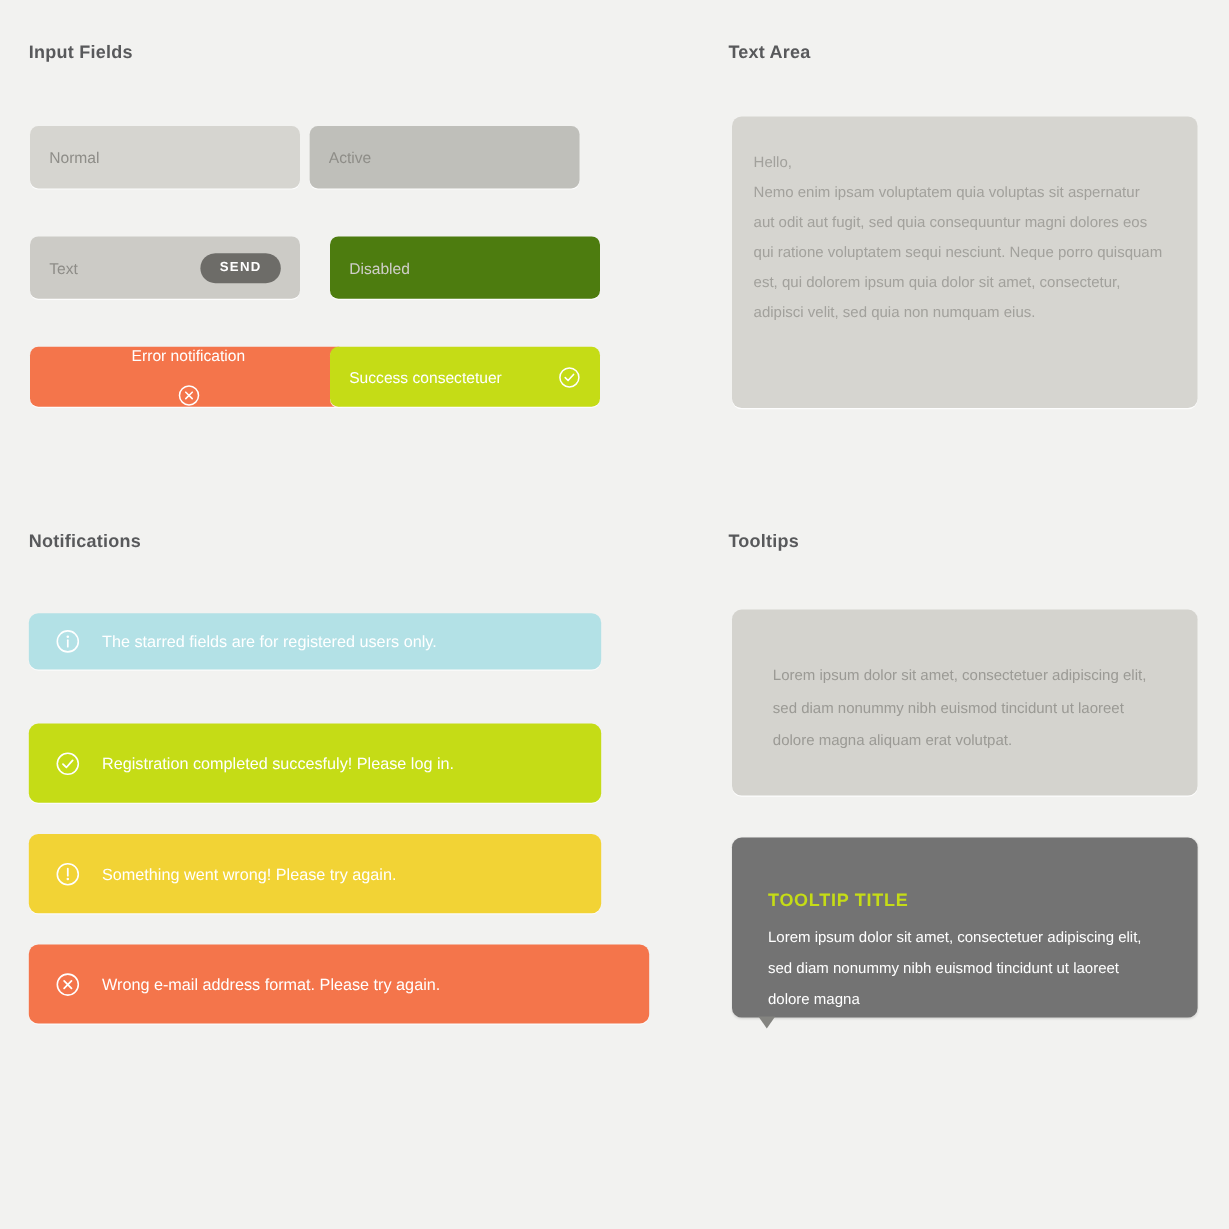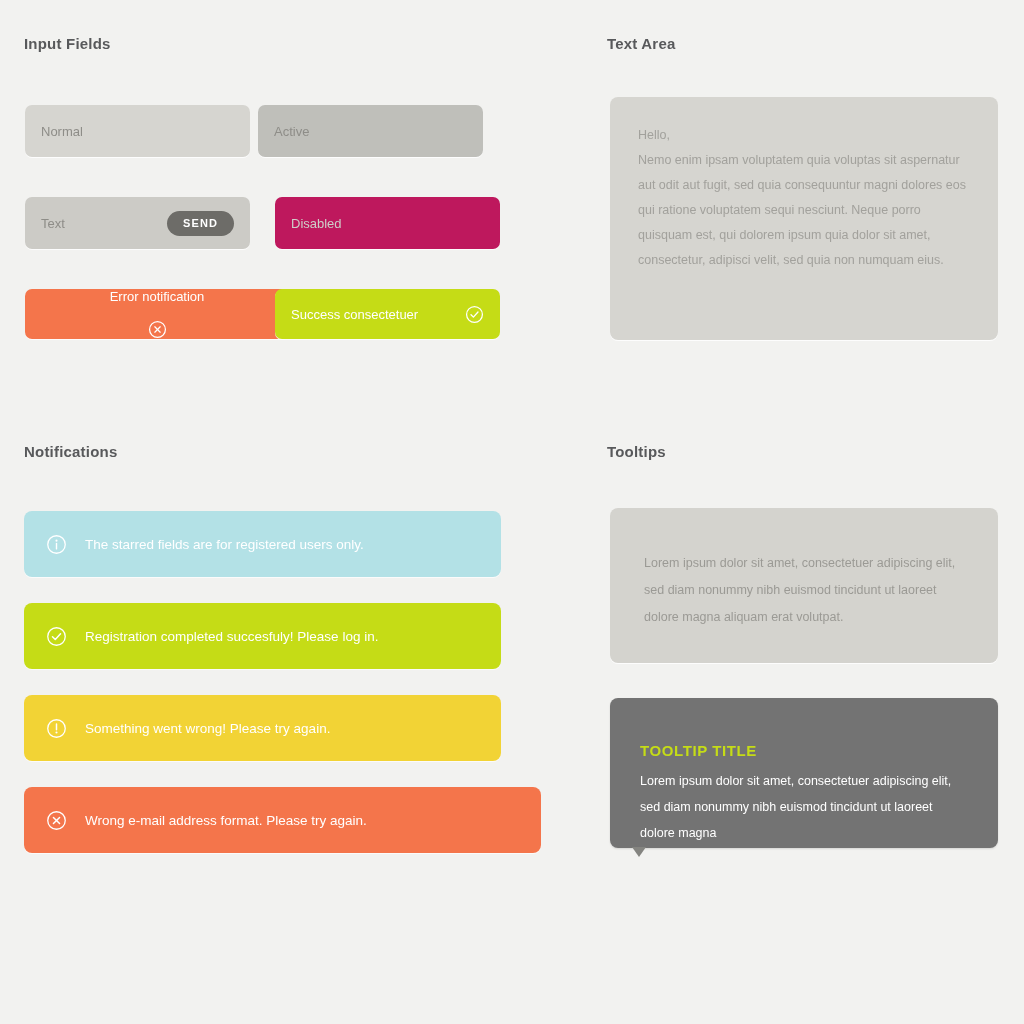--- a/index.html
+++ b/index.html
@@ -46,21 +46,21 @@
   .field .ftext {
     flex: 1 1 auto;
     white-space: nowrap;
     overflow: hidden;
     text-overflow: ellipsis;
   }
 
   .field-normal   { background: #d6d5d0; color: #8e8d88; }
   .field-active   { background: #bfbfba; color: #8e8d88; }
   .field-text     { background: #cccbc6; color: #8e8d88; }
-  .field-disabled { background: #be185d; color: #cfcec9; align-items: center; }
+  .field-disabled { background: #4d7c0f; color: #cfcec9; align-items: center; }
 
   .field-error    { background: #f4754b; color: #ffffff; }
   .field-success  { background: #c5dc16; color: #ffffff; }
 
   
   .send-btn {
     flex: 0 0 auto;
     background: #6d6c68;
     color: #ffffff;
     font-size: 11px;
@@ -81,21 +81,21 @@
     height: 19px;
     display: block;
   }
 
   
   .textarea-box {
     position: absolute;
     box-sizing: border-box;
     background: #d6d5d0;
     border-radius: 8px;
-    padding: 26px 28px 20px 28px;
+    padding: 26px 28px 20px 18px;
     color: #a2a19c;
     font-size: 12.5px;
     line-height: 25px;
     box-shadow: 0 1px 0 rgba(255,255,255,0.85);
     overflow: hidden;
   }
   .textarea-box .greeting { display: block; }
   .textarea-box .bodytext { display: block; }
 
   
@@ -206,21 +206,21 @@
 
   <div class="section-title" style="left:607px; top:35px;">Text Area</div>
 
   <div class="textarea-box" style="left:610px; top:97px; width:388px; height:243px;">
     <span class="greeting">Hello,</span>
     <span class="bodytext">Nemo enim ipsam voluptatem quia voluptas sit aspernatur aut odit aut fugit, sed quia consequuntur magni dolores eos qui ratione voluptatem sequi nesciunt. Neque porro quisquam est, qui dolorem ipsum quia dolor sit amet, consectetur, adipisci velit, sed quia non numquam eius.</span>
   </div>
 
   <div class="section-title" style="left:24px; top:443px;">Notifications</div>
 
-  <div class="notif notif-info" style="left:24px; top:511px; width:477px; height:66px;">
+  <div class="notif notif-info" style="left:24px; top:511px; width:477px; height:47px;">
     <svg class="circ-icon" viewBox="0 0 24 24">
       <circle cx="12" cy="12" r="10" fill="none" stroke="#ffffff" stroke-width="1.5"></circle>
       <circle cx="12" cy="7.6" r="1.2" fill="#ffffff"></circle>
       <line x1="12" y1="10.8" x2="12" y2="17" stroke="#ffffff" stroke-width="1.6" stroke-linecap="round"></line>
     </svg>
     <span class="ntext">The starred fields are for registered users only.</span>
   </div>
 
   <div class="notif notif-success" style="left:24px; top:603px; width:477px; height:66px;">
     <svg class="circ-icon" viewBox="0 0 24 24">

